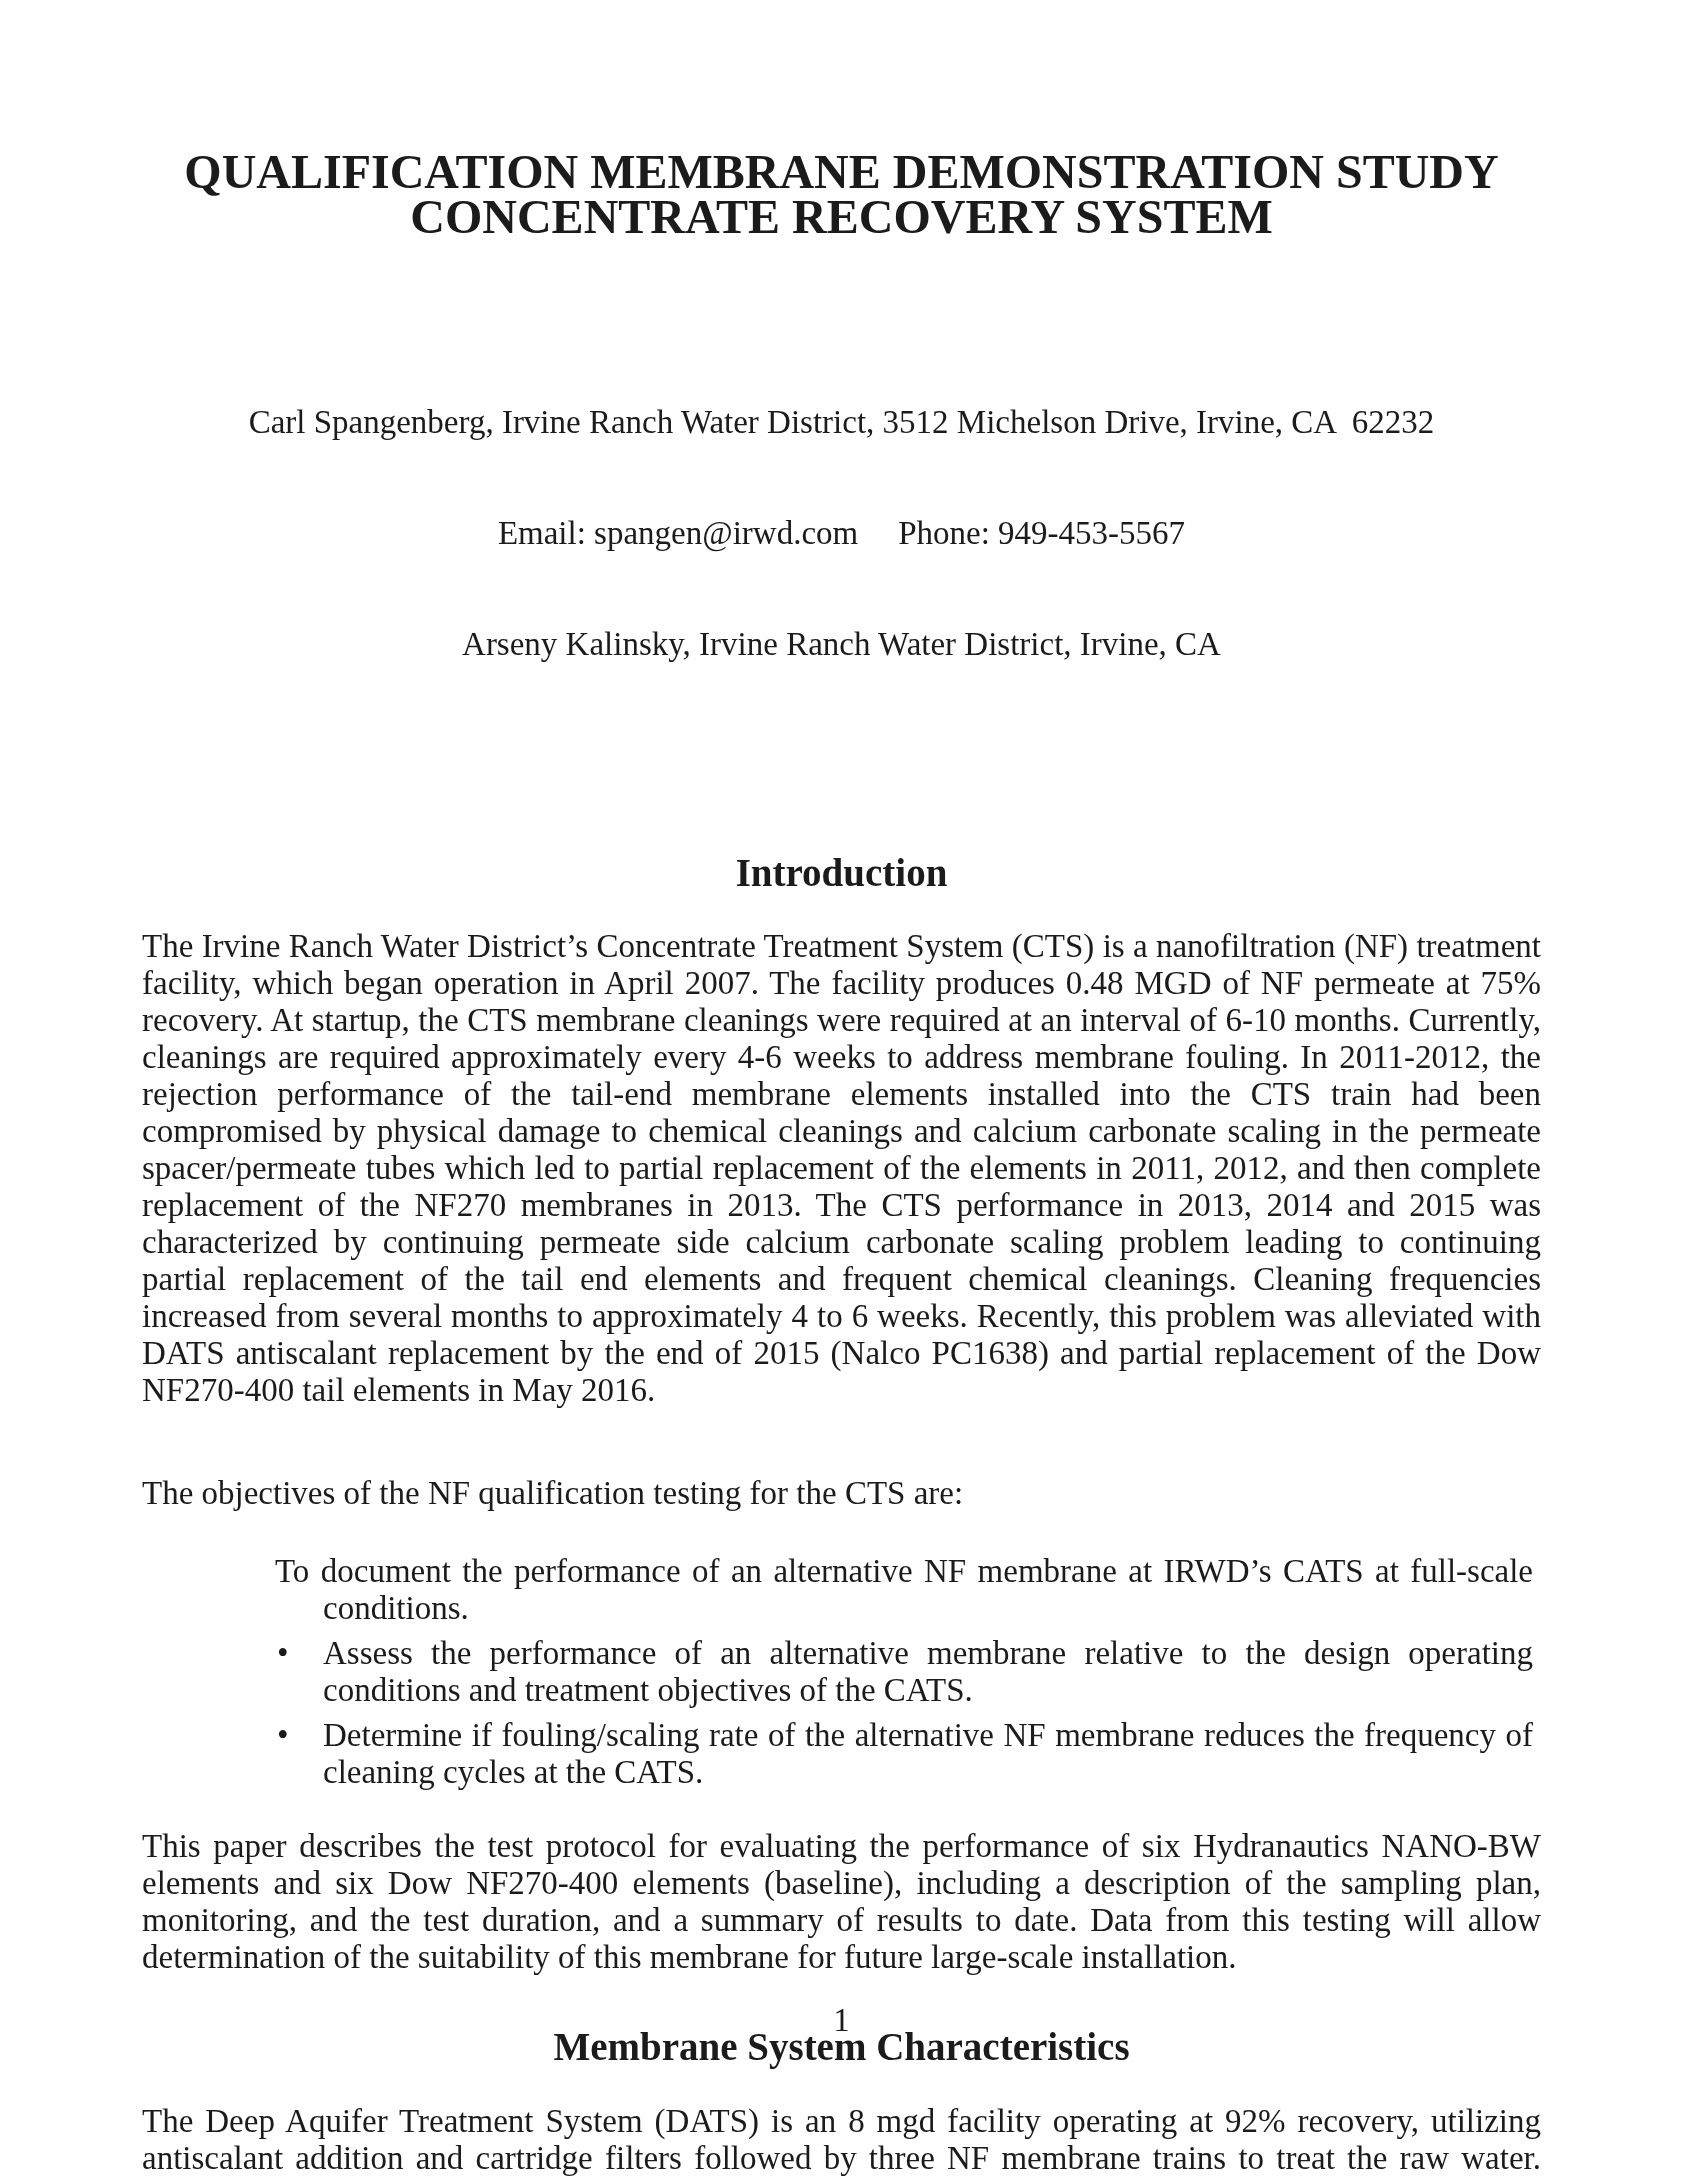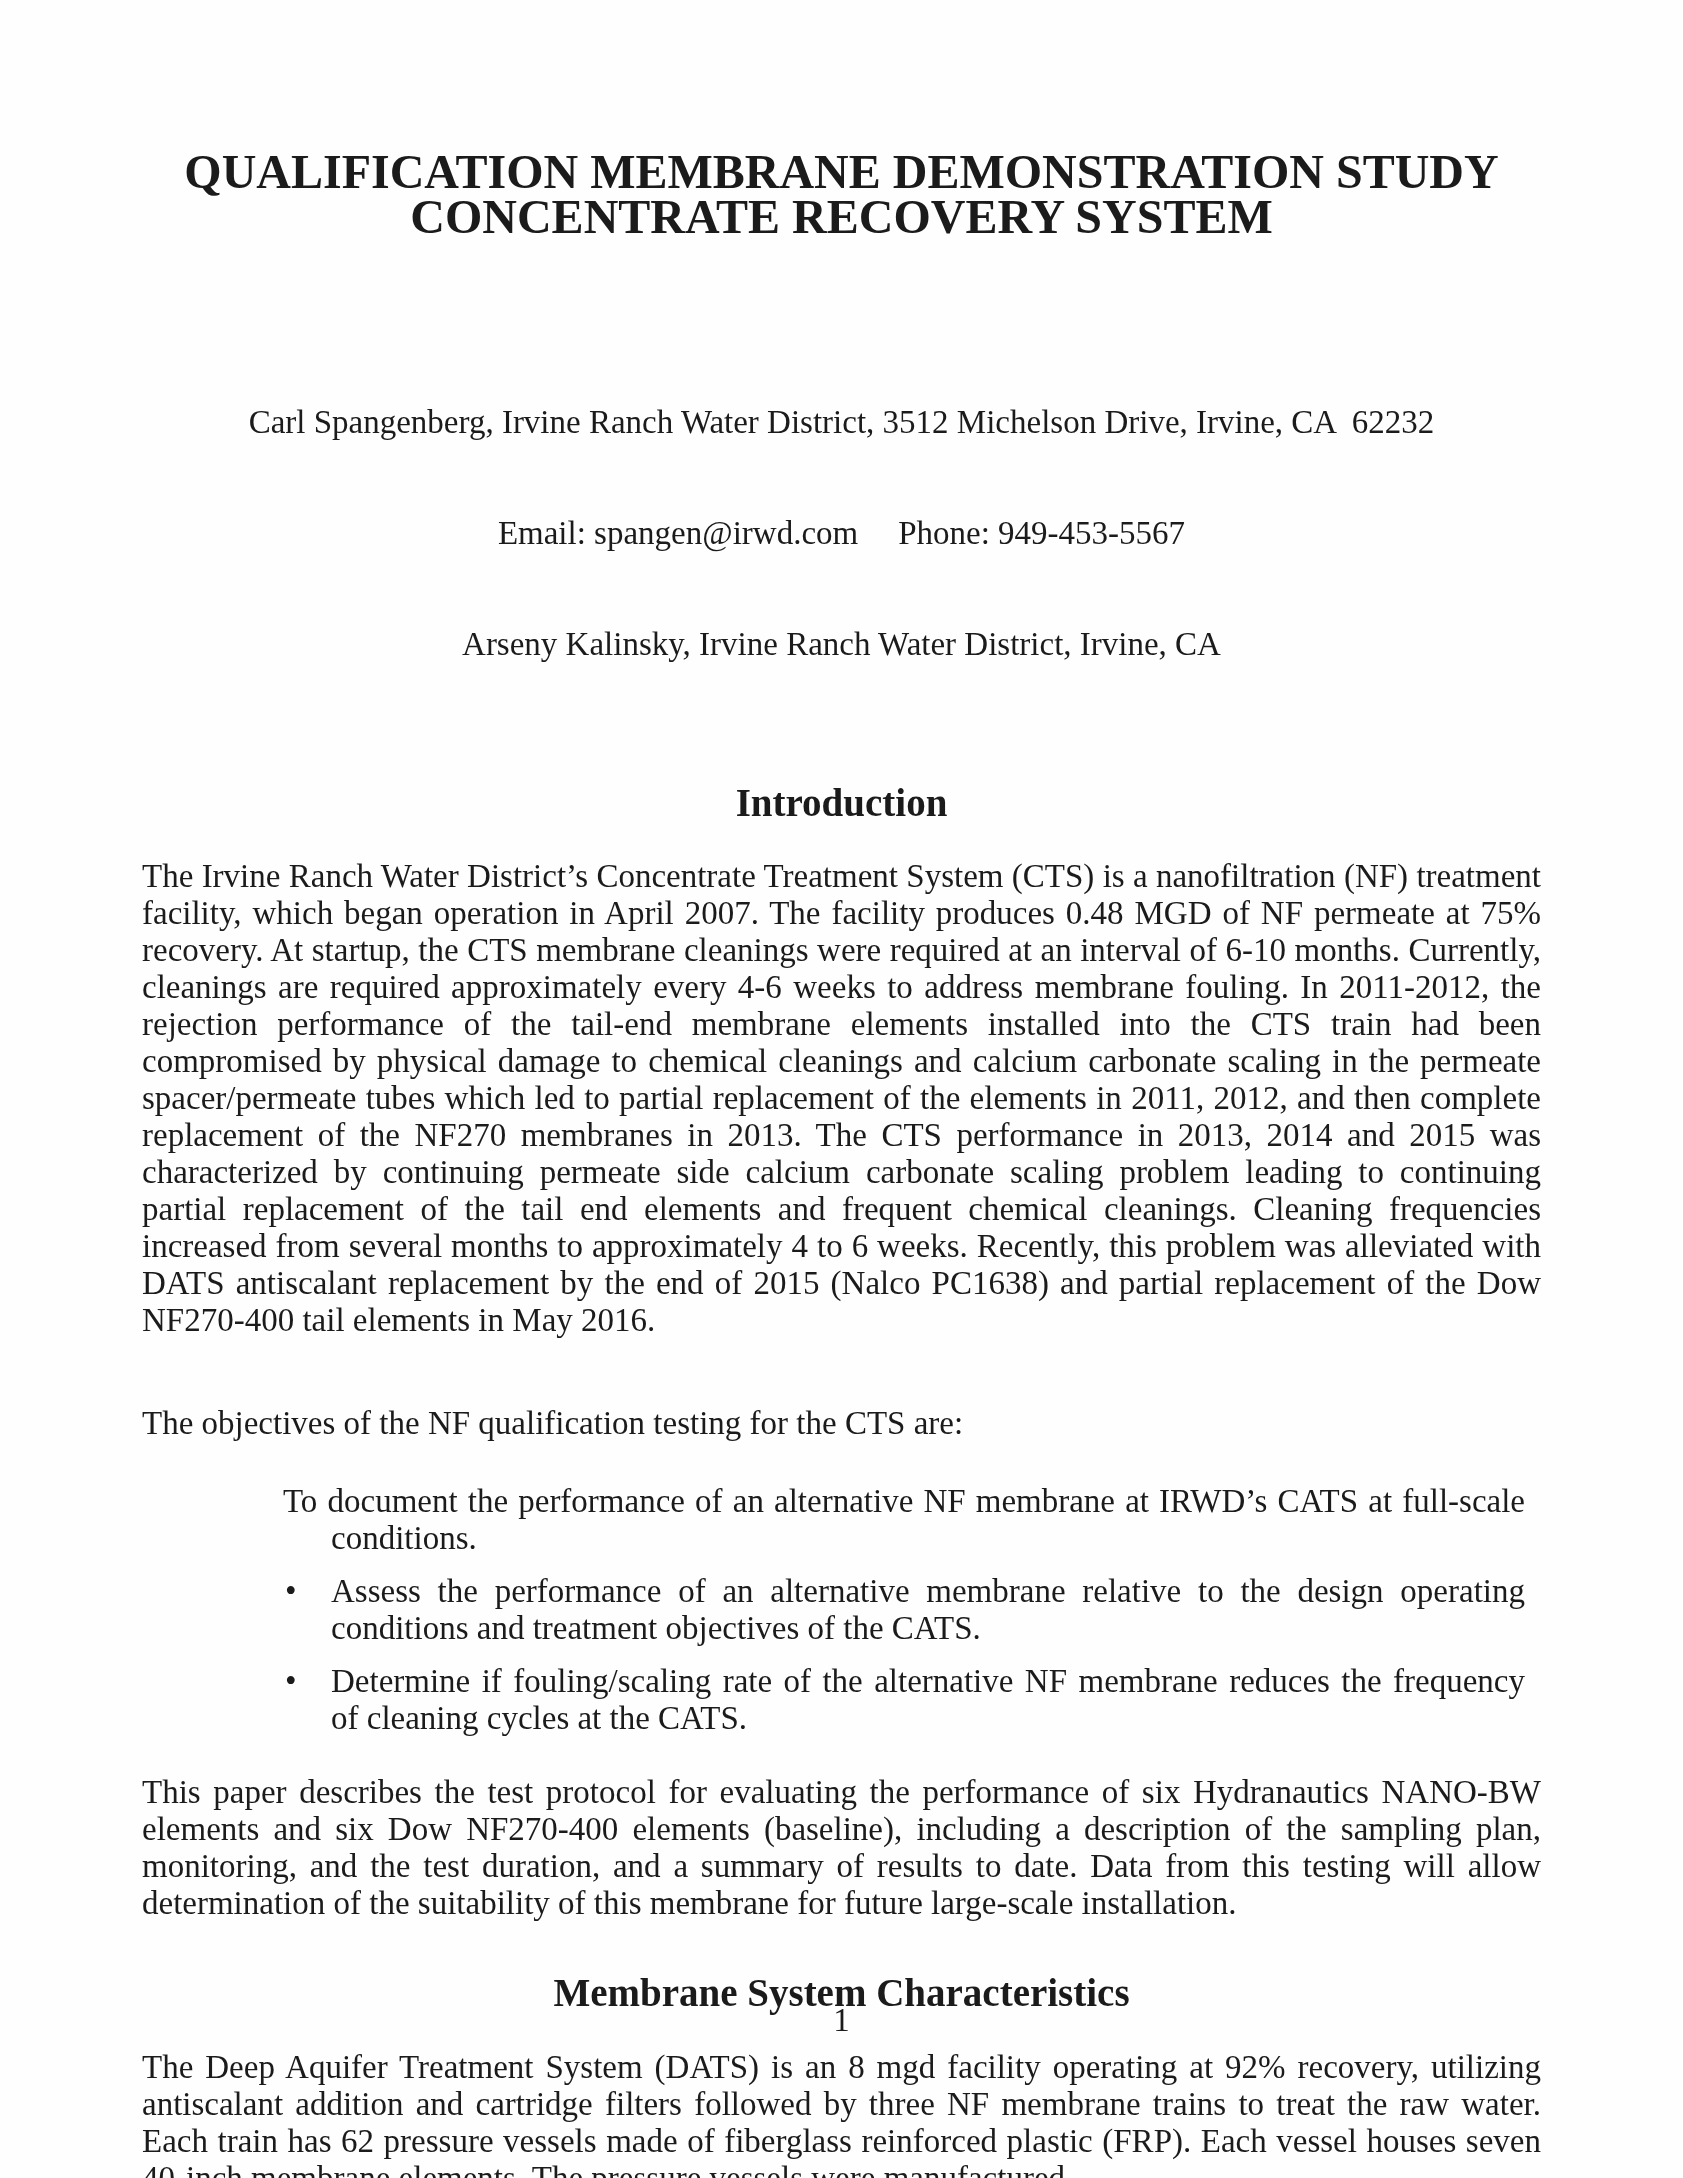--- a/index.html
+++ b/index.html
@@ -38,40 +38,40 @@
     display: inline-block;
     width: 40px;
   }
   h2.section-heading {
     font-size: 39px;
     line-height: 45px;
     font-weight: bold;
     text-align: center;
     margin: 0;
   }
-  h2.intro-heading { margin-top: 43px; }
+  h2.intro-heading { margin-top: 113px; }
   h2.membrane-heading { margin-top: 48px; }
   p.body-para {
     margin: 0;
     text-align: justify;
   }
   p.para1 { margin-top: 33px; }
   p.para2 { margin-top: 66px; text-align: left; }
   p.para3 { margin-top: 37px; }
   p.para4 { margin-top: 34px; }
   ul.objectives {
     list-style: none;
     margin: 41px 0 0 0;
     padding: 0;
   }
   ul.objectives li {
     position: relative;
     padding-left: 173px;
     text-align: justify;
-    margin: 16px;
+    margin: 8px;
   }
   ul.objectives li.no-bullet {
     text-indent: -48px;
   }
   ul.objectives li .marker {
     position: absolute;
     left: 127px;
     top: 0;
     text-indent: 0;
   }

